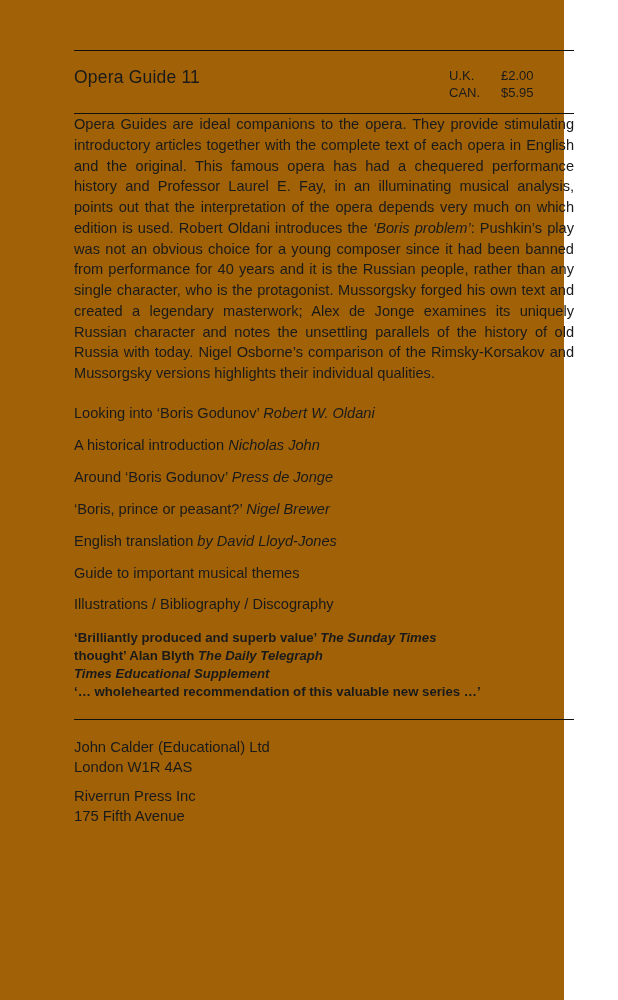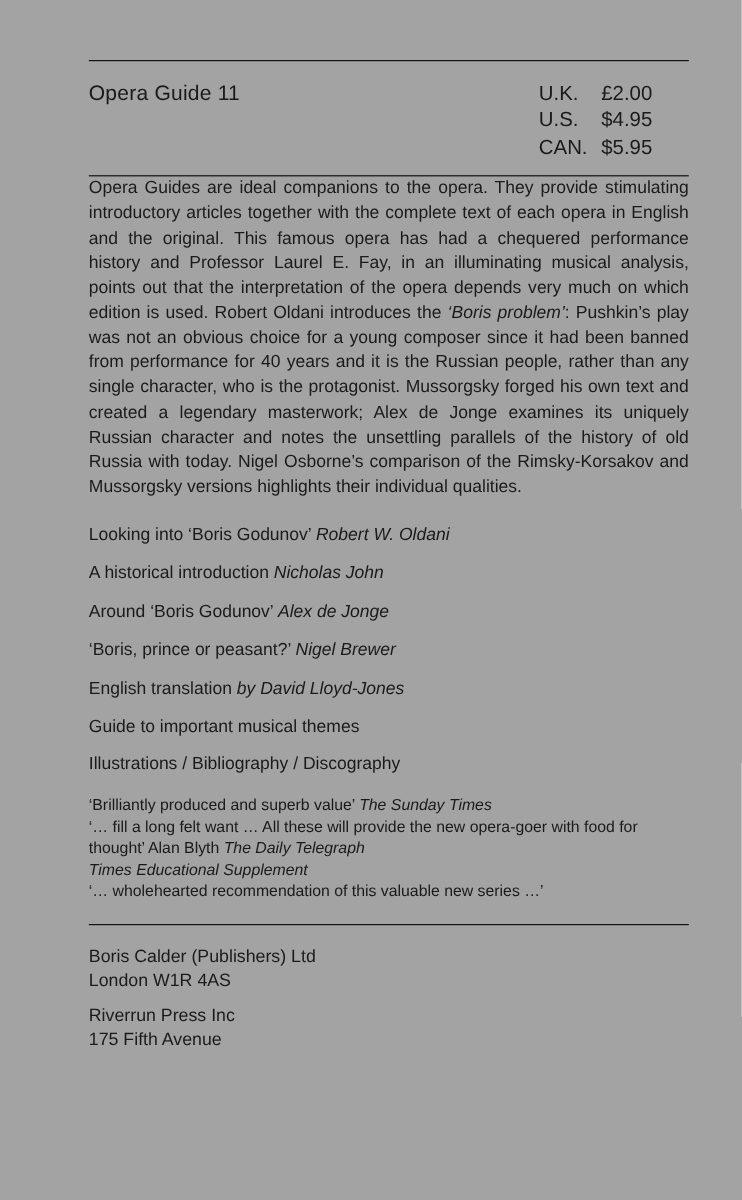--- a/index.html
+++ b/index.html
@@ -8,23 +8,23 @@
     background: #ffffff;
   }
   body {
     width: 618px;
     height: 1000px;
     font-family: "Liberation Sans", sans-serif;
     overflow: hidden;
   }
   .page {
     position: relative;
-    width: 618px;
+    width: 564px;
     height: 1000px;
-    background: #a3a3a3;
+    background: #a16207;
     box-sizing: border-box;
   }
   .inner {
     position: absolute;
     left: 74px;
     top: 50px;
     width: 500px;
     color: #1a1a1a;
   }
   .rule {
@@ -39,21 +39,21 @@
     align-items: flex-start;
     padding-top: 16px;
     padding-bottom: 12px;
   }
   .series-title {
     font-size: 17.5px;
     letter-spacing: .2px;
   }
   .price-block {
     text-align: left;
-    font-size: 17px;
+    font-size: 13px;
     line-height: 1.32;
     min-width: 125px;
   }
   .price-line {
     display: flex;
   }
   .price-cur {
     width: 52px;
     display: inline-block;
   }
@@ -94,21 +94,21 @@
     margin-bottom: 13px;
   }
   .contents li i { font-style: italic; }
   
   .quotes {
     font-size: 13.2px;
     line-height: 1.28;
     margin-top: 16px;
     margin-bottom: 18px;
   }
-  .quotes p { margin: 0 0 1px 0; }
+  .quotes p { margin: 0 0 1px 0; font-weight: bold; }
   .quotes i { font-style: italic; }
   
   .pub-block {
     padding-top: 18px;
     font-size: 14.8px;
     line-height: 1.33;
     padding-bottom: 14px;
   }
   .pub-group { margin-bottom: 10px; }
 </style>
@@ -121,60 +121,55 @@
     <hr class="rule">
 
     <div class="header-row">
       <div class="series-title">Opera Guide 11</div>
       <div class="price-block">
         <div class="price-line">
           <span class="price-cur">U.K.</span>
           <span class="price-val">£2.00</span>
         </div>
         <div class="price-line">
-          <span class="price-cur">U.S.</span>
-          <span class="price-val">$4.95</span>
-        </div>
-        <div class="price-line">
           <span class="price-cur">CAN.</span>
           <span class="price-val">$5.95</span>
         </div>
       </div>
     </div>
 
     <hr class="rule">
 
 
     <div class="blurb">
       Opera Guides are ideal companions to the opera. They provide stimulating introductory articles together with the complete text of each opera in English and the original. This famous opera has had a chequered performance history and Professor Laurel E. Fay, in an illuminating musical analysis, points out that the interpretation of the opera depends very much on which edition is used. Robert Oldani introduces the <i>‘Boris problem’</i>: Pushkin’s play was not an obvious choice for a young composer since it had been banned from performance for 40 years and it is the Russian people, rather than any single character, who is the protagonist. Mussorgsky forged his own text and created a legendary masterwork; Alex de Jonge examines its uniquely Russian character and notes the unsettling parallels of the history of old Russia with today. Nigel Osborne’s comparison of the Rimsky-Korsakov and Mussorgsky versions highlights their individual qualities.
     </div>
 
     <ul class="contents">
       <li><span>Looking into ‘Boris Godunov’ </span><i>Robert W. Oldani</i></li>
       <li><span>A historical introduction </span><i>Nicholas John</i></li>
-      <li><span>Around ‘Boris Godunov’ </span><i>Alex de Jonge</i></li>
+      <li><span>Around ‘Boris Godunov’ </span><i>Press de Jonge</i></li>
       <li><span>‘Boris, prince or peasant?’ </span><i>Nigel Brewer</i></li>
       <li><span>English translation </span><i>by David Lloyd-Jones</i></li>
       <li><span>Guide to important musical themes</span><i></i></li>
       <li><span>Illustrations / Bibliography / Discography</span><i></i></li>
     </ul>
 
     <div class="quotes">
       <p><span>‘Brilliantly produced and superb value’ </span><i>The Sunday Times</i></p>
-      <p><span>‘… fill a long felt want … All these will provide the new opera-goer with food for</span></p>
       <p><span>thought’ Alan Blyth </span><i>The Daily Telegraph</i></p>
       <p><i>Times Educational Supplement</i></p>
       <p><span>‘… wholehearted recommendation of this valuable new series …’</span></p>
     </div>
 
     <hr class="rule">
 
     <div class="pub-block">
       <div class="pub-group">
-        <div>Boris Calder (Publishers) Ltd</div>
+        <div>John Calder (Educational) Ltd</div>
         <div>London W1R 4AS</div>
       </div>
       <div class="pub-group">
         <div>Riverrun Press Inc</div>
         <div>175 Fifth Avenue</div>
 
       </div>
 
     </div>
 

